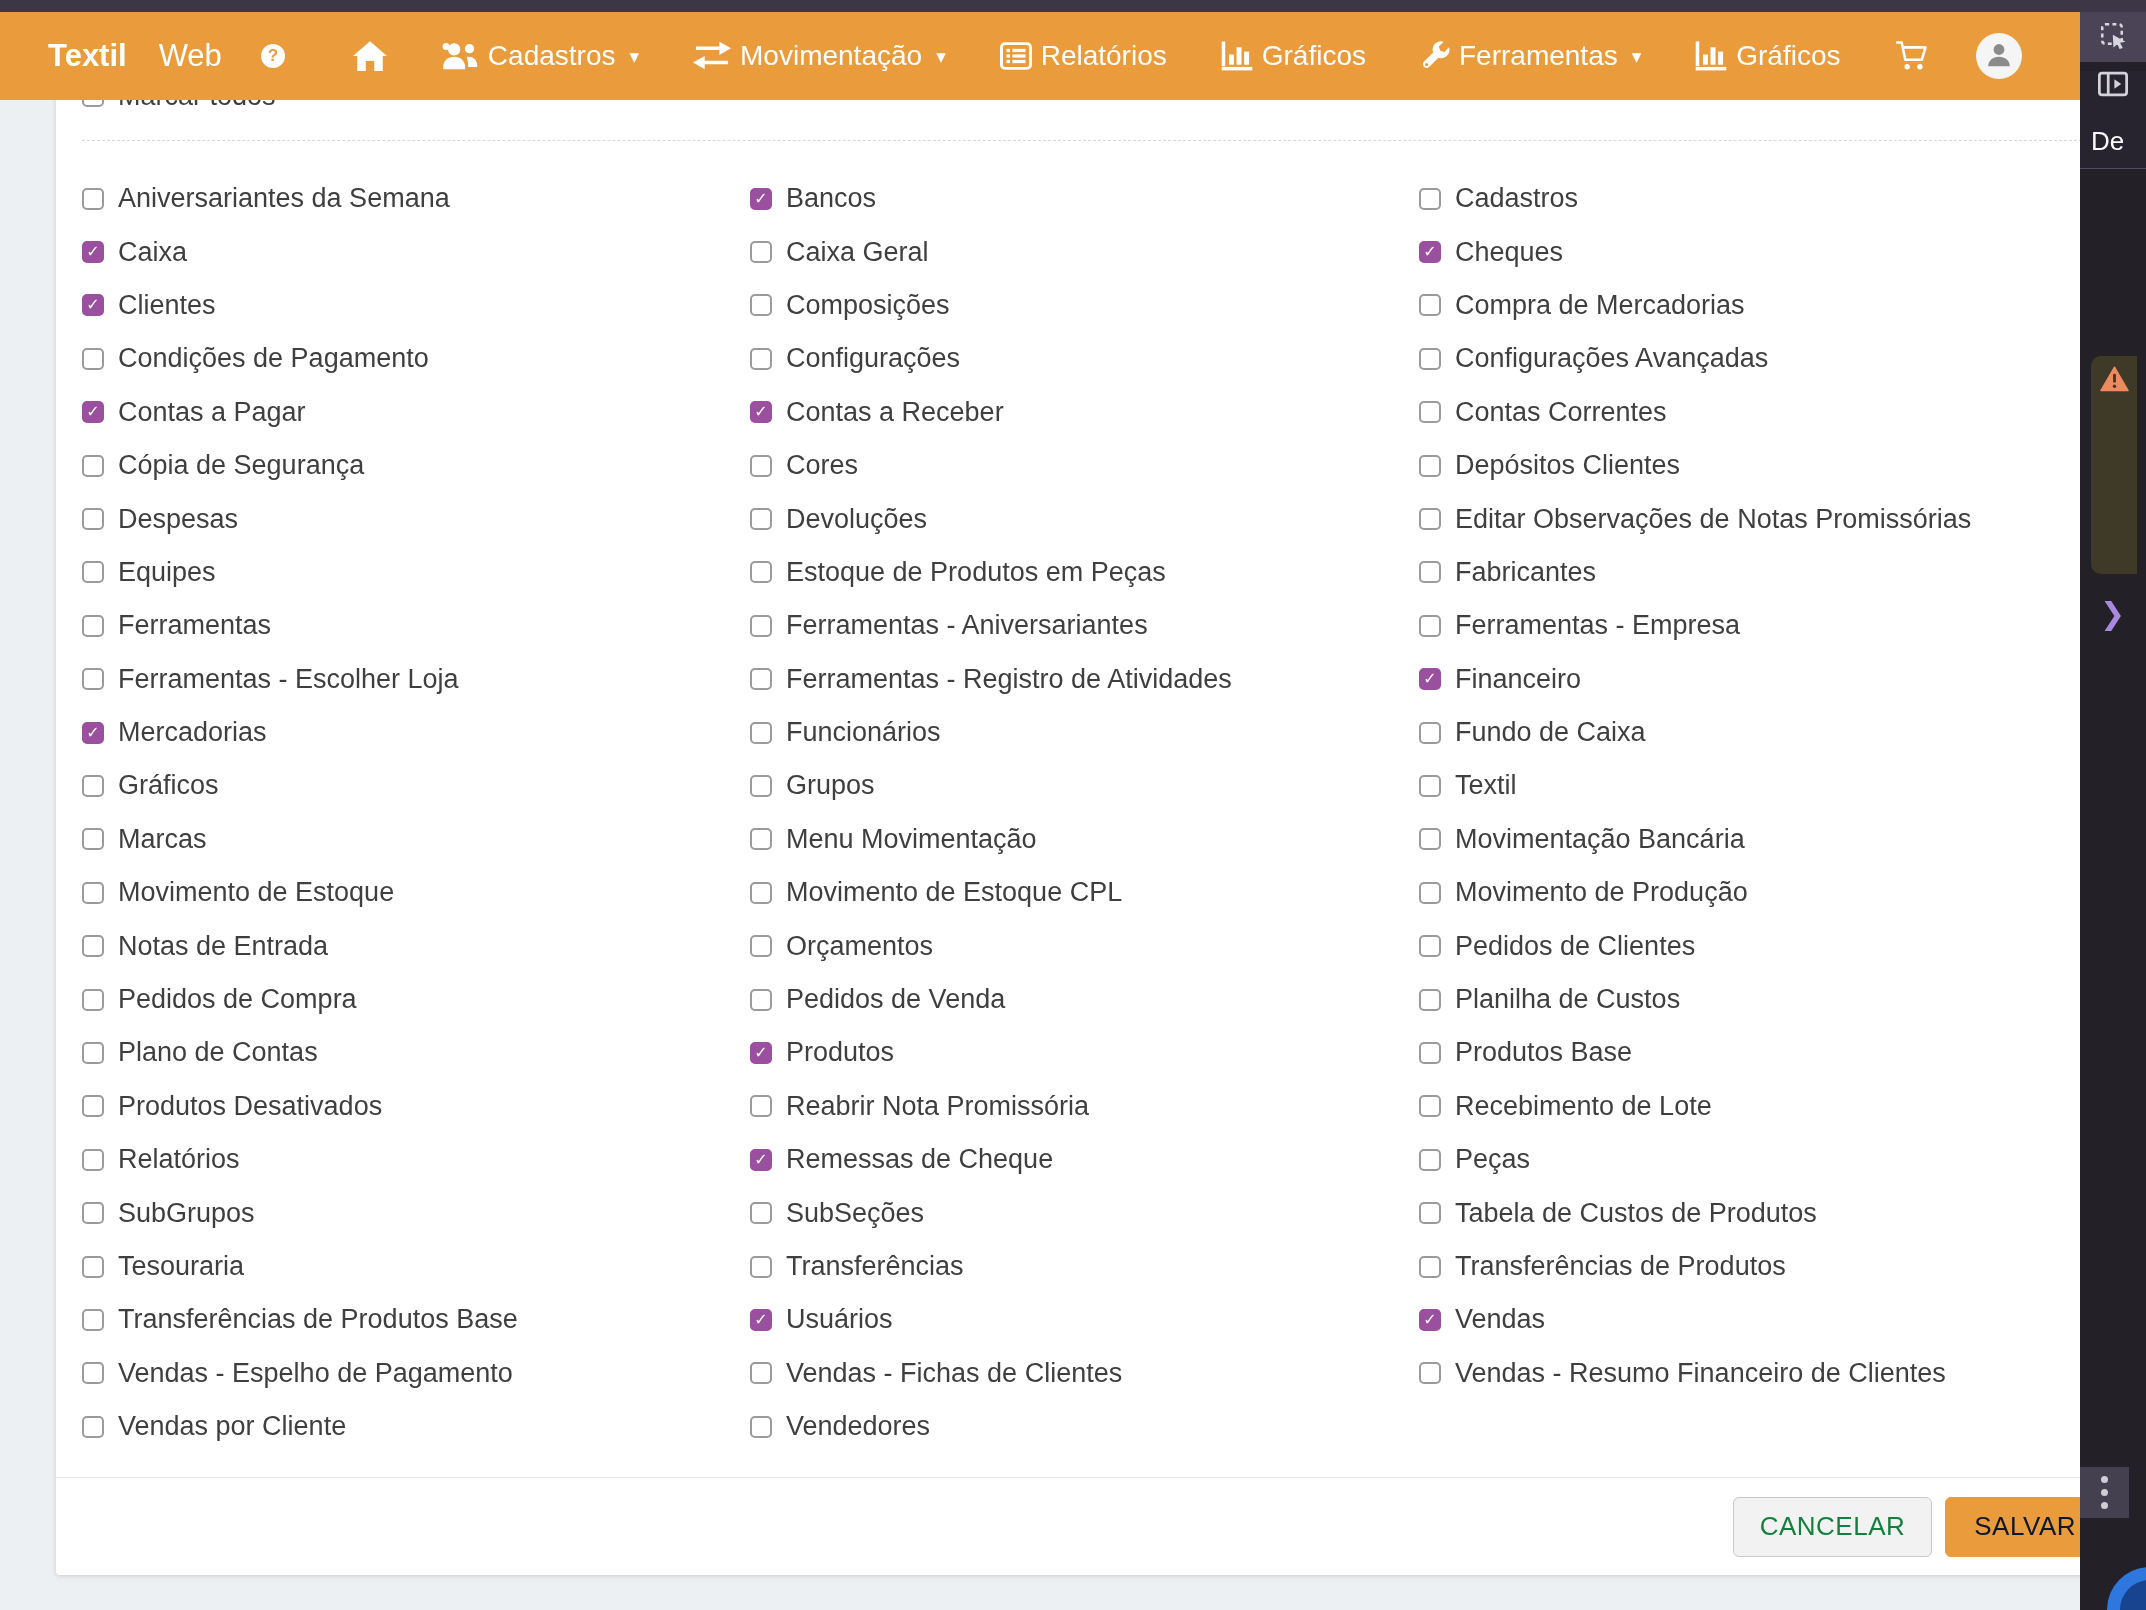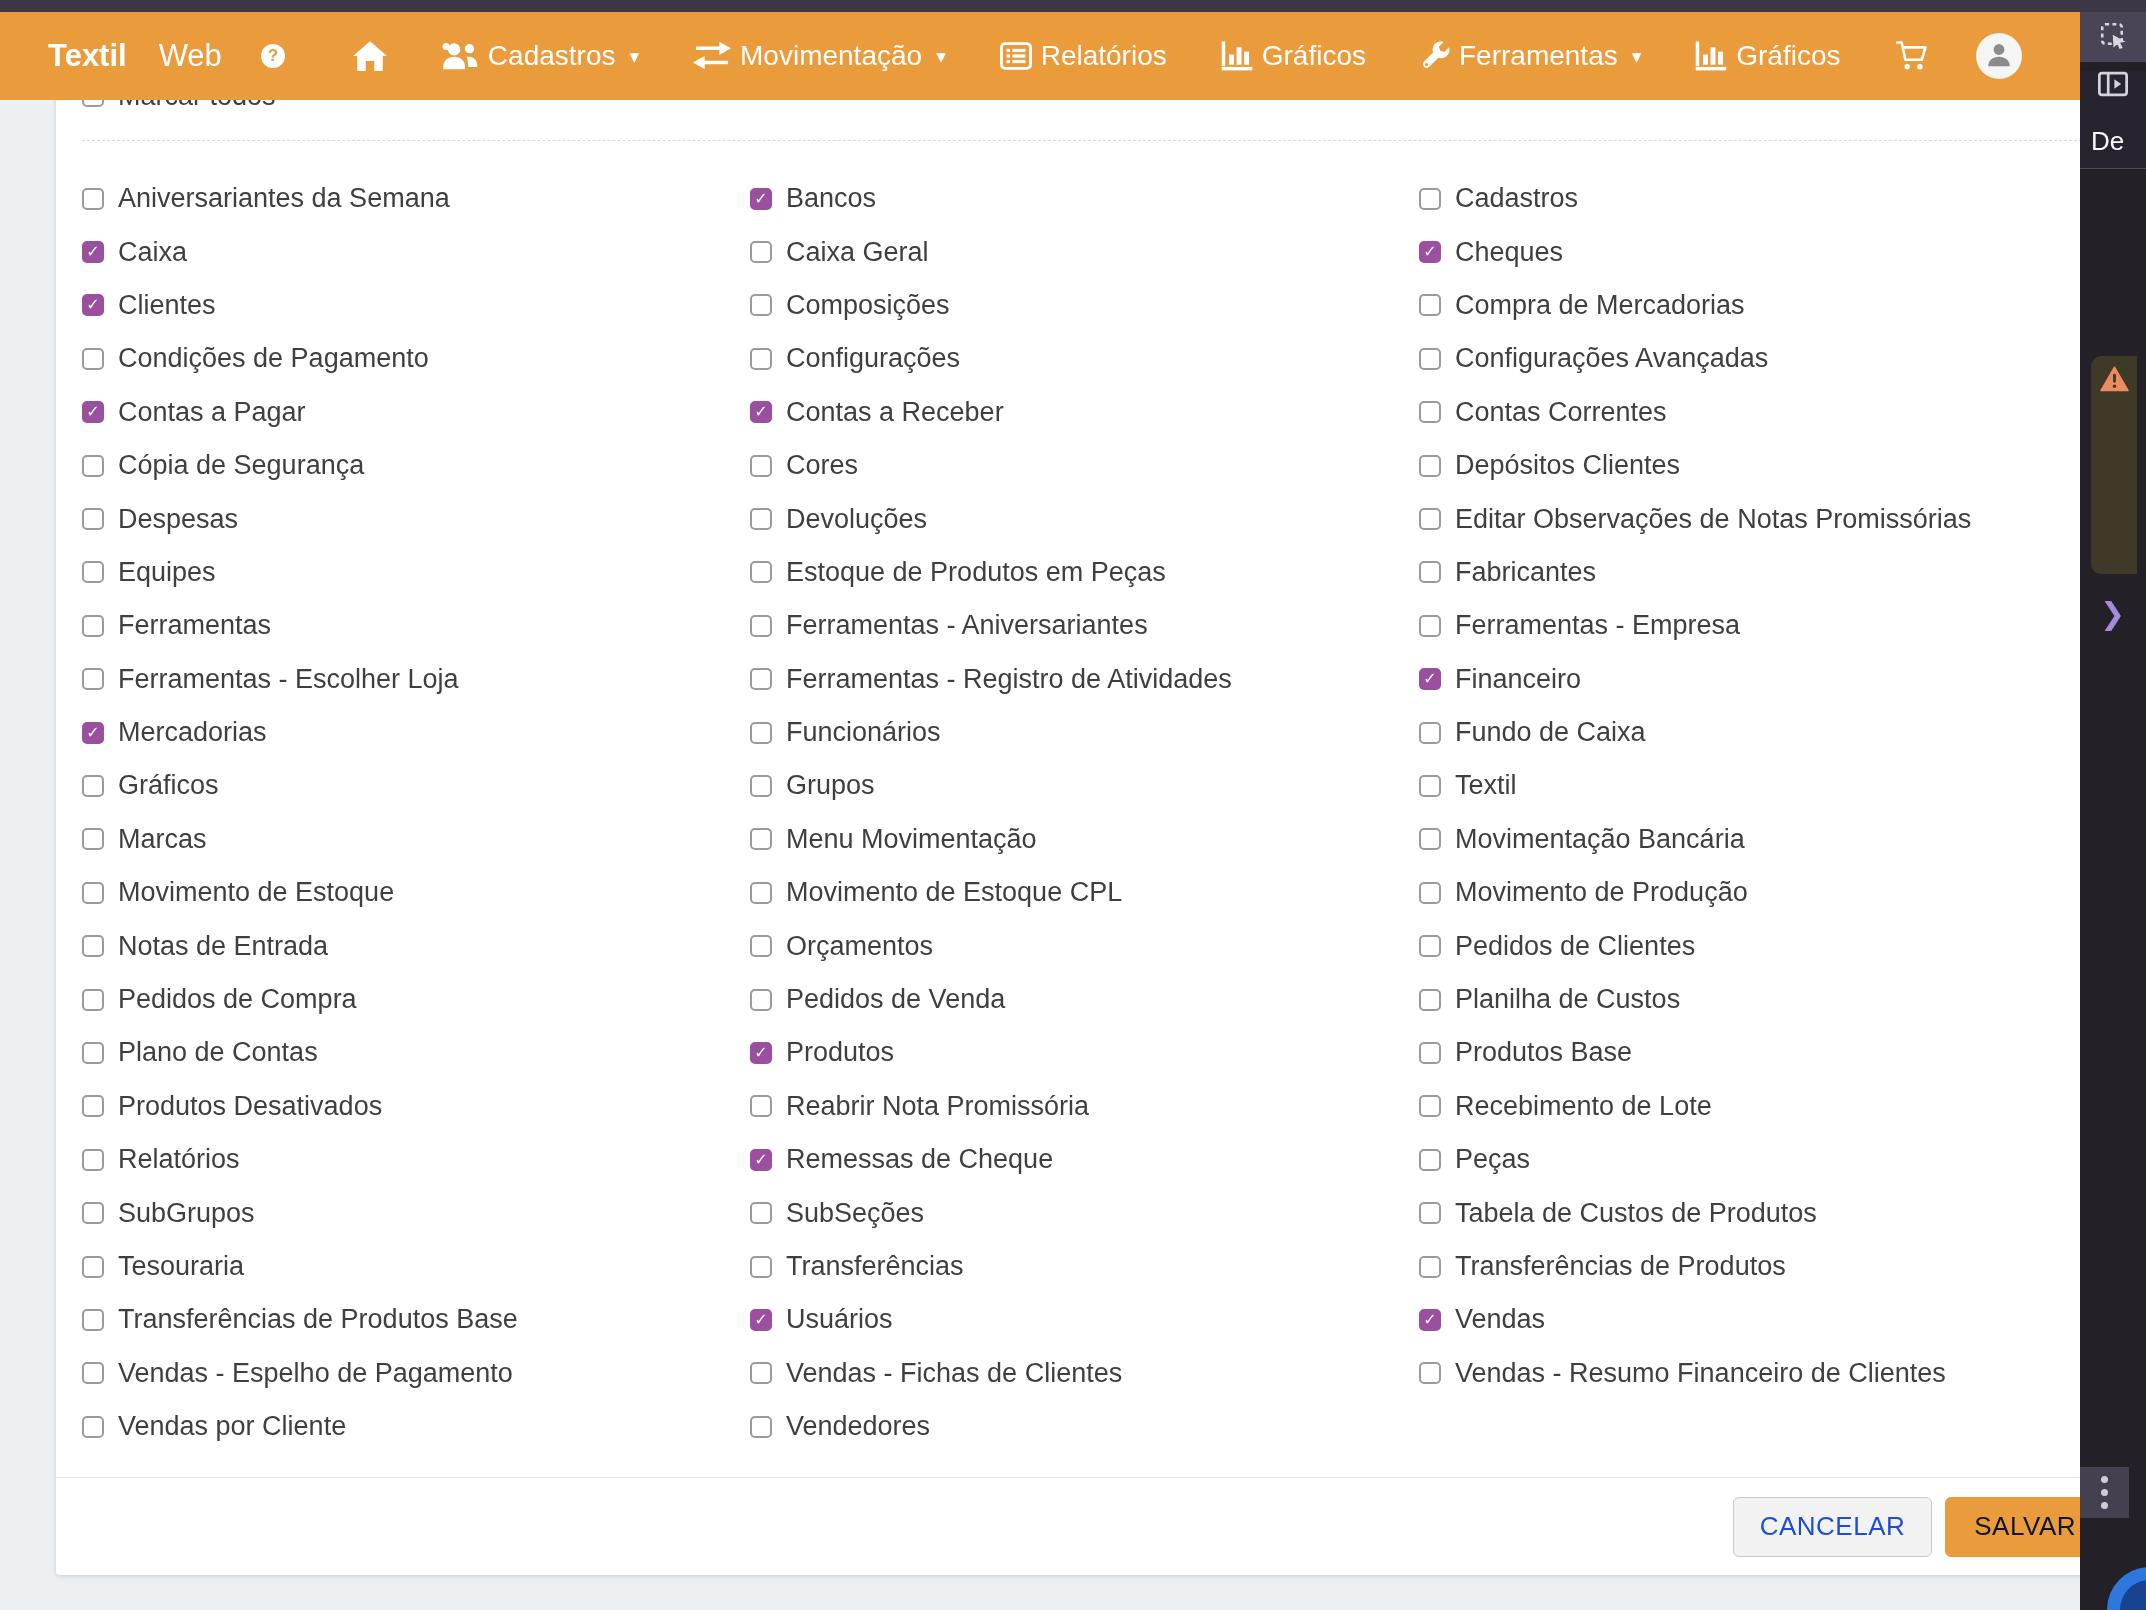--- a/index.html
+++ b/index.html
@@ -61,21 +61,21 @@
 
   .card-footer {
     position:absolute; left:0; right:0; bottom:0; height:98px;
     border-top:1px solid #e4e4e4;
     display:flex; align-items:center; justify-content:flex-end; gap:13px; padding-right:19px;
   }
   .btn {
     height:60px; border-radius:6px; font-size:26px; display:flex; align-items:center; justify-content:center;
     font-family:inherit; cursor:pointer; letter-spacing:.5px;
   }
-  .btn-cancel { background:#f2f2f2; border:1px solid #c9c9c9; color:#1d4ed8; padding:0 26px;text-align:right; }
+  .btn-cancel { background:#f2f2f2; border:1px solid #c9c9c9; color:#15803d; padding:0 26px;text-align:right; }
   .btn-save { background:#ea9c3d; border:1px solid #ea9c3d; color:#0f172a; padding:0 28px; }
 
   
   .devtools {
     position:absolute; right:0; top:12px; width:66px; height:1598px;
     background:#232127; z-index:55; overflow:hidden;
   }
   .dt-picker { height:50px; background:#4a4456; display:flex; align-items:center; justify-content:center; }
   .dt-tab { height:98px; background:#272430; border-bottom:1px solid #514b5c; position:relative; }
   .dt-tab svg { display:block; margin:9px auto 0 auto; }

